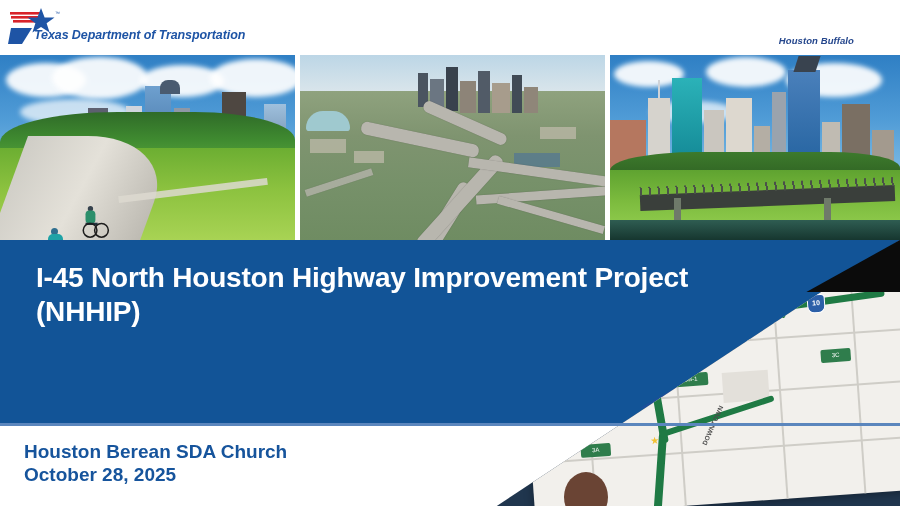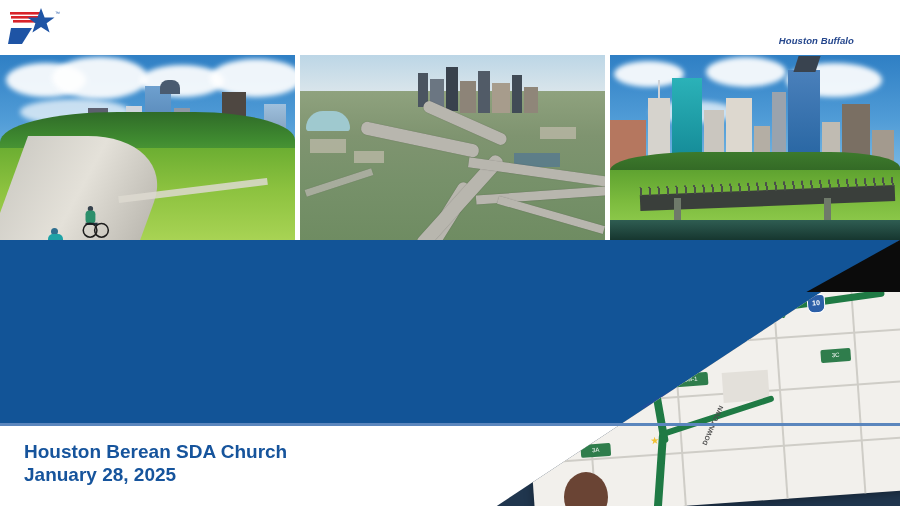--- a/index.html
+++ b/index.html
@@ -238,20 +238,21 @@
   <div class="header">
     <div class="logo-block">
       <svg class="logo-mark" viewBox="0 0 58 40">
         <rect x="2" y="6" width="30" height="2.6" fill="#d8232a"></rect>
         <rect x="3" y="10" width="30" height="2.6" fill="#d8232a"></rect>
         <rect x="5" y="14" width="28" height="2.6" fill="#d8232a"></rect>
         <polygon points="33,2 36.6,11.4 46.5,11.4 38.6,17.2 41.6,26.6 33,20.9 24.4,26.6 27.4,17.2 19.5,11.4 29.4,11.4" fill="#1e54a5"></polygon>
         <polygon points="3,22 24,22 14,38 0,38" fill="#1e54a5"></polygon>
         <text x="47" y="9" font-size="5" fill="#1e54a5" font-family="Liberation Sans, sans-serif">™</text>
       </svg>
+      <div class="logo-text">Texas Department of Transportation</div>
     </div>
     <div class="district">Houston Buffalo</div>
   </div>
 
   <div class="photostrip">
 
     <div class="photo p1">
       <div class="sky"></div>
       <div class="cloud" style="left:6px;top:8px;width:80px;height:34px;"></div>
       <div class="cloud" style="left:52px;top:2px;width:96px;height:42px;"></div>
@@ -419,21 +420,22 @@
       <div class="person" style="left:324px;bottom:-24px;">
         
         
         
         
       </div>
       <div style="position:absolute;left:150px;top:96px;width:44px;height:22px;background:#c9a184;border-radius:10px;transform:rotate(-18deg);"></div>
     </div>
   </div>
 
+  <div class="title">I-45 North Houston Highway Improvement Project (NHHIP)</div>
   <div class="band-underline"></div>
 
   <div class="footer"></div>
   <div class="footer-text">
     <div>Houston Berean SDA Church</div>
-    <div>January 28, 2025</div>
+    <div>October 28, 2025</div>
   </div>
 
 </div>
 
 </body></html>

